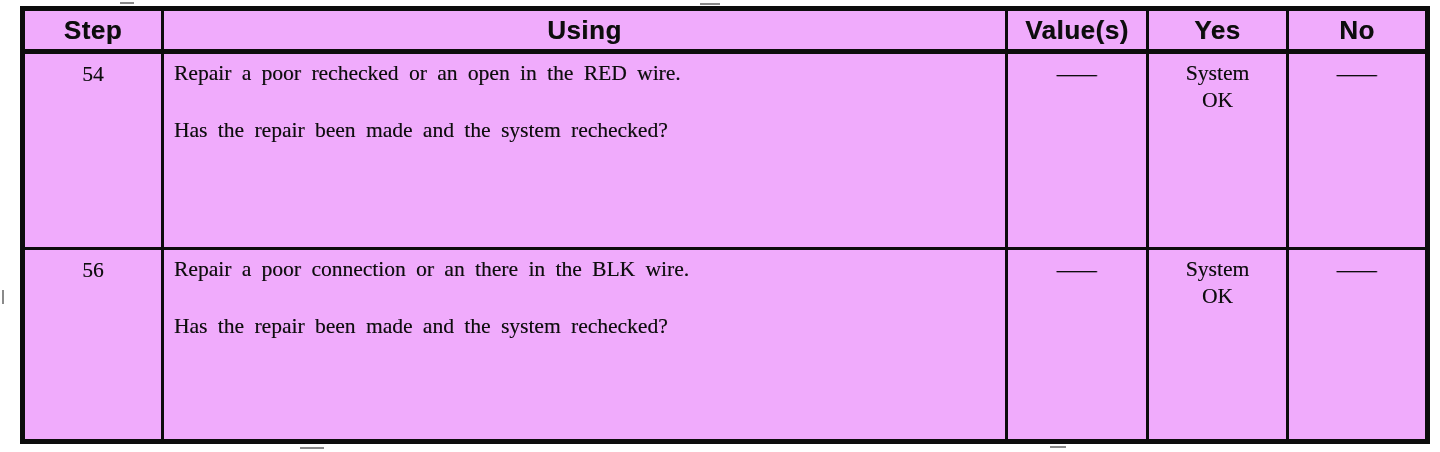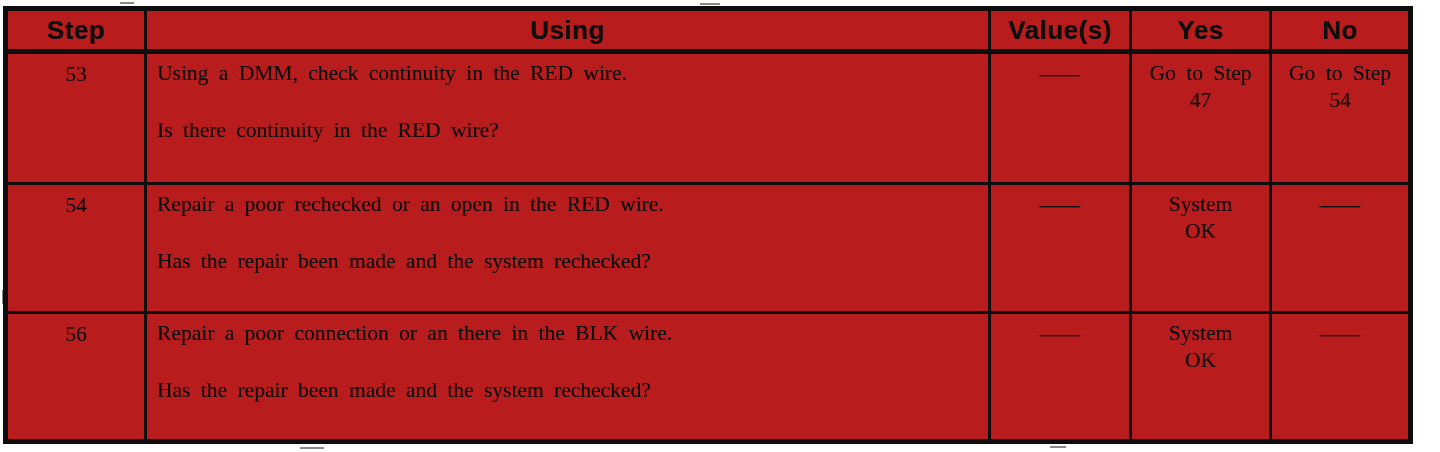--- a/index.html
+++ b/index.html
@@ -15,27 +15,27 @@
     font-family: "Liberation Serif", serif;
     color: #0d0d0d;
   }
   .page {
     position: absolute;
     inset: 0;
     background: #ffffff;
   }
   table.diag {
     position: absolute;
-    left: 3px;
+    left: 20px;
     top: 6px;
     width: 1405px;
     height: 438px;
     border-collapse: collapse;
     table-layout: fixed;
-    background: #b91c1c;
+    background: #f0abfc;
   }
   table.diag, table.diag th, table.diag td {
     border: 3px solid #0d0d0d;
   }
   table.diag {
     border-width: 5px;
   }
   table.diag thead th {
     border-bottom-width: 5px;
   }
@@ -123,38 +123,20 @@
       <tr>
         <th>Step</th>
         <th>Using</th>
         <th>Value(s)</th>
         <th>Yes</th>
         <th>No</th>
       </tr>
     </thead>
     <tbody>
       <tr>
-        <td class="c-step">53</td>
-        <td class="c-action">
-          <p class="a1">Using a DMM, check continuity in the RED wire.</p>
-          <p class="a2">Is there continuity in the RED wire?</p>
-        </td>
-        <td class="c-val">
-          <span class="dash">—</span>
-        </td>
-        <td class="c-yes">
-          <div>Go to Step</div>
-          <div>47</div>
-        </td>
-        <td class="c-no">
-          <div>Go to Step</div>
-          <div>54</div>
-        </td>
-      </tr>
-      <tr>
         <td class="c-step">54</td>
         <td class="c-action">
           <p class="a1">Repair a poor rechecked or an open in the RED wire.</p>
           <p class="a2">Has the repair been made and the system rechecked?</p>
         </td>
         <td class="c-val">
           <span class="dash">—</span>
         </td>
         <td class="c-yes">
           <div>System</div>

